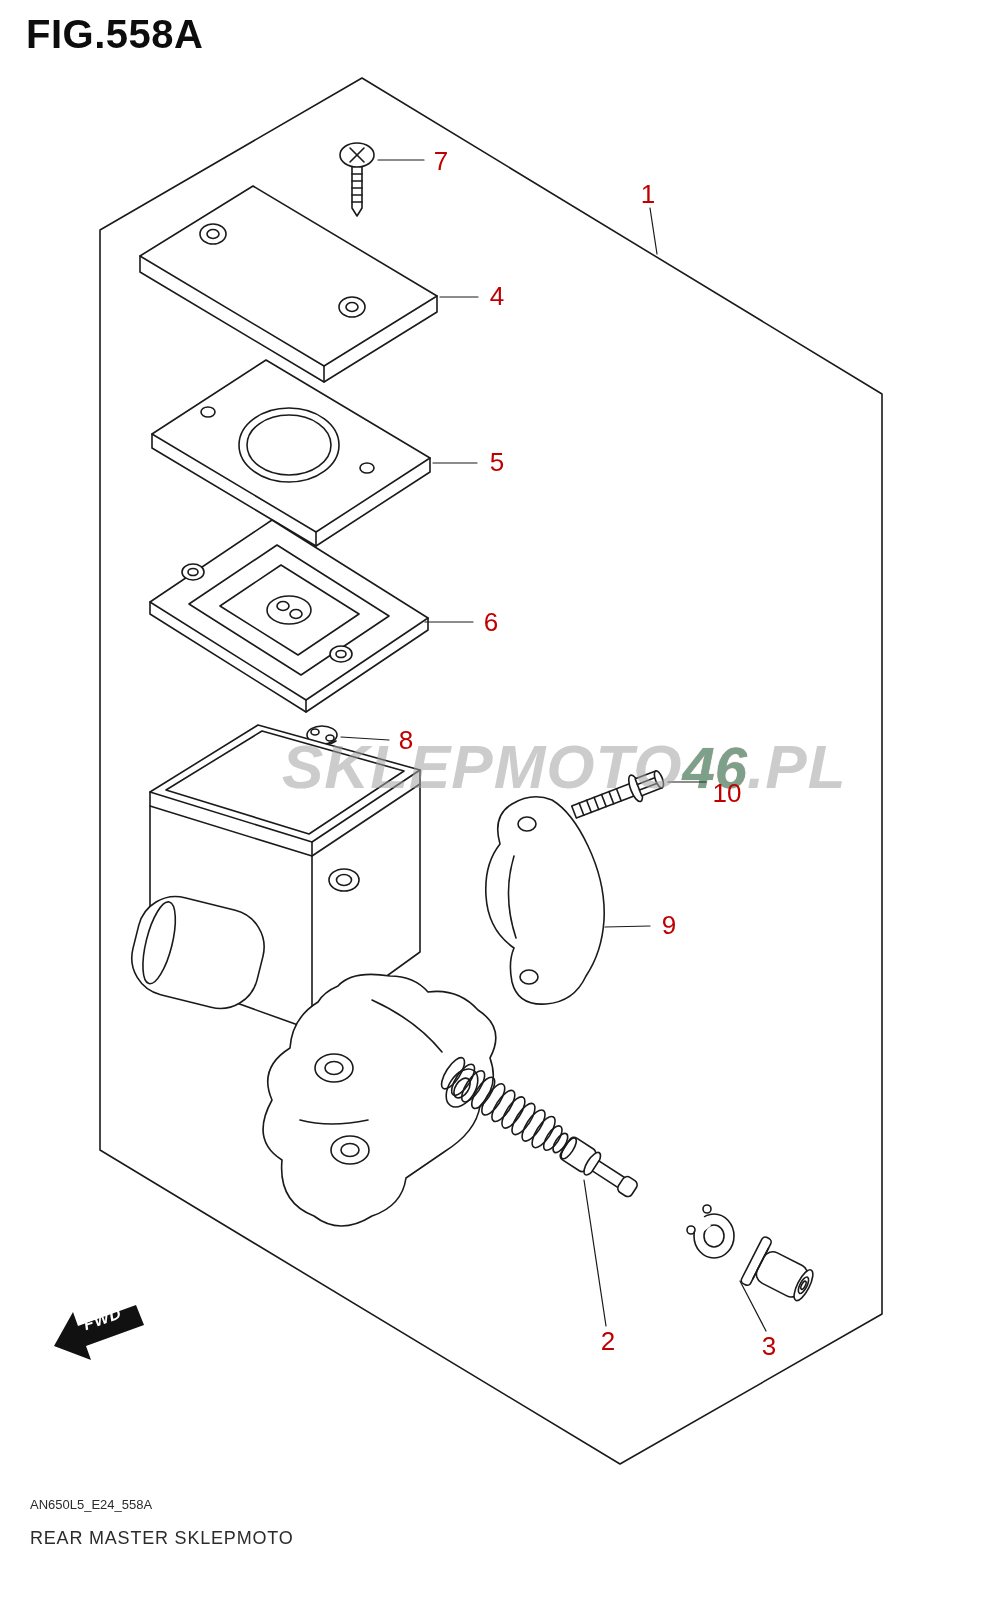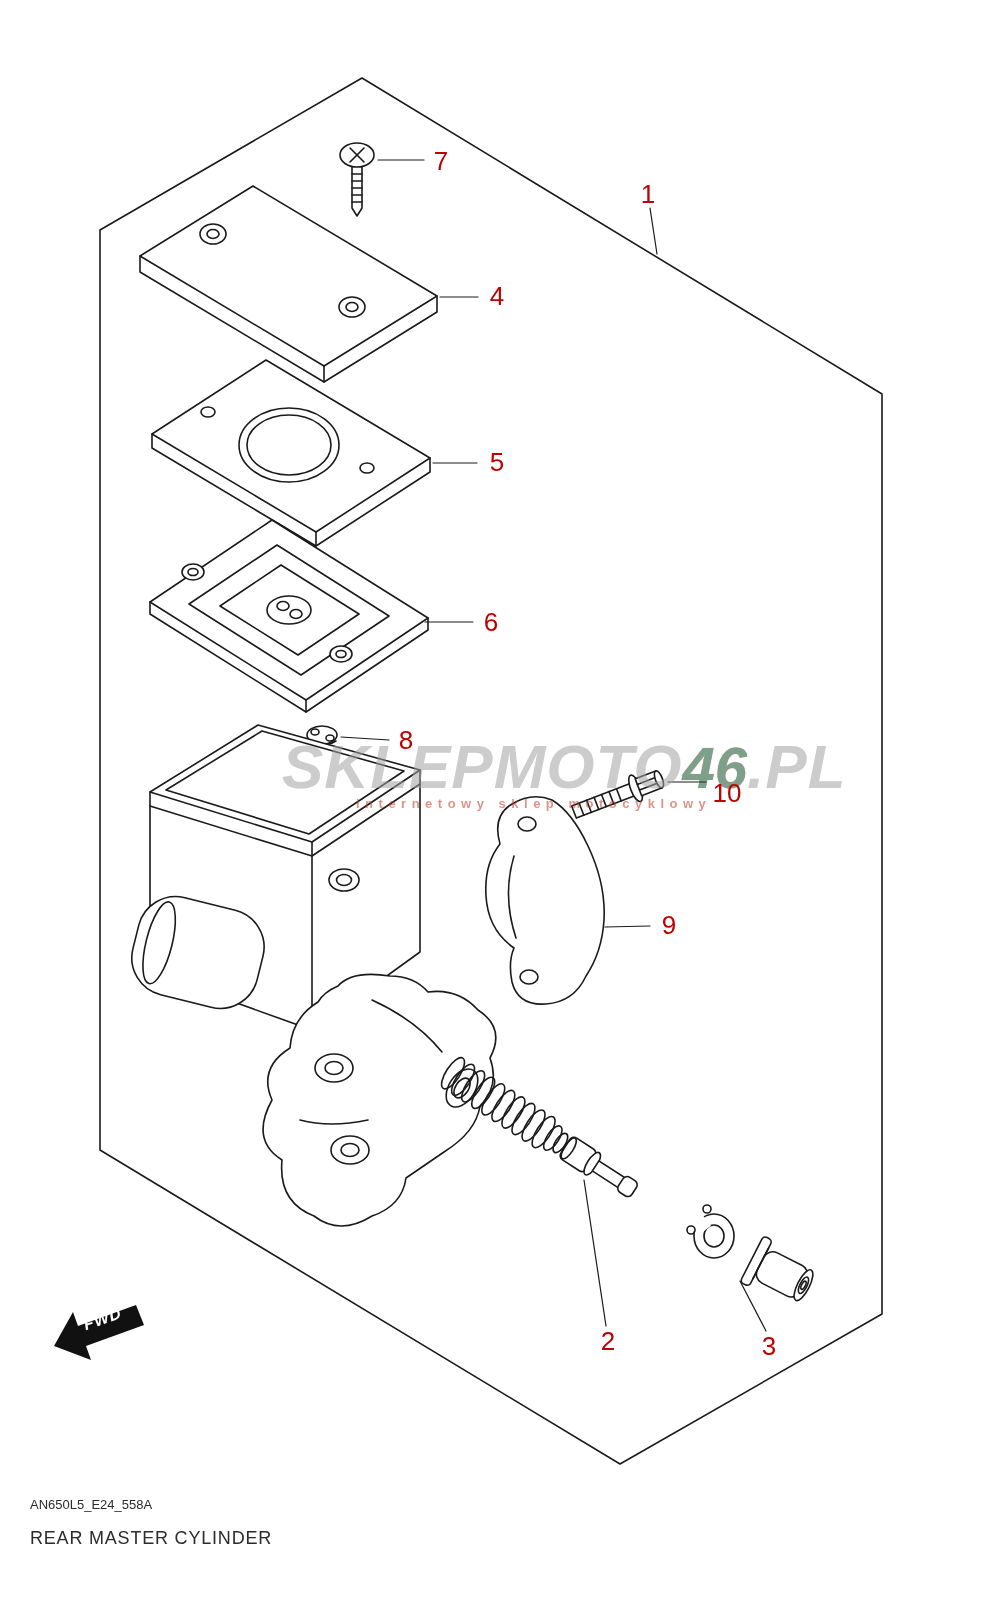--- a/index.html
+++ b/index.html
@@ -27,20 +27,21 @@
   .fwd svg{position:absolute;left:0;top:0;width:100%;height:100%}
   .fwd-label{position:absolute;left:31px;top:30px;color:#ffffff;font-size:16px;
              font-weight:700;font-style:italic;letter-spacing:1px;
              transform:rotate(-19deg)}
 </style>
 </head>
 <body>
 
 <div class="stage">
 
+  <div class="fig-title">FIG.558A</div>
 
   <svg class="diagram-svg" viewBox="0 0 1000 1600">
     <g stroke="#1a1a1a" stroke-width="1.6" fill="none" stroke-linejoin="round" stroke-linecap="round">
 
       <polygon points="362,78 882,394 882,1314 620,1464 100,1150 100,230"></polygon>
 
       <g stroke-width="1.2">
         <line x1="378" y1="160" x2="424" y2="160"></line>
         <line x1="440" y1="297" x2="478" y2="297"></line>
         <line x1="650" y1="208" x2="657" y2="254"></line>
@@ -198,21 +199,20 @@
         <ellipse cx="60" cy="0" rx="3.5" ry="9"></ellipse>
         <ellipse cx="60" cy="0" rx="1.8" ry="4.5"></ellipse>
         <line x1="12" y1="-17" x2="12" y2="17"></line>
       </g>
 
     </g>
   </svg>
 
   <div class="watermark">
     <div class="wm-line"><span class="wm-brand">SKLEPMOTO</span><span class="wm-accent">46</span><span class="wm-suffix">.PL</span></div>
-    <div class="wm-tagline">internetowy sklep motocyklowy</div>
   </div>
 
   <div class="callout" style="left:648px;top:194px">1</div>
   <div class="callout" style="left:608px;top:1341px">2</div>
   <div class="callout" style="left:769px;top:1346px">3</div>
   <div class="callout" style="left:497px;top:296px">4</div>
   <div class="callout" style="left:497px;top:462px">5</div>
   <div class="callout" style="left:491px;top:622px">6</div>
   <div class="callout" style="left:441px;top:161px">7</div>
   <div class="callout" style="left:406px;top:740px">8</div>
@@ -220,15 +220,15 @@
   <div class="callout" style="left:727px;top:793px">10</div>
 
   <div class="fwd">
     <svg viewBox="0 0 104 95">
       <polygon points="2,66 21,32 26,46 84,25 92,45 34,66 39,80" fill="#111111"></polygon>
     </svg>
     <span class="fwd-label">FWD</span>
   </div>
 
   <div class="footer-code">AN650L5_E24_558A</div>
-  <div class="footer-caption">REAR MASTER CYLINDER</div>
+  <div class="footer-caption">REAR MASTER SKLEPMOTO</div>
 
 </div>
 
 </body></html>

